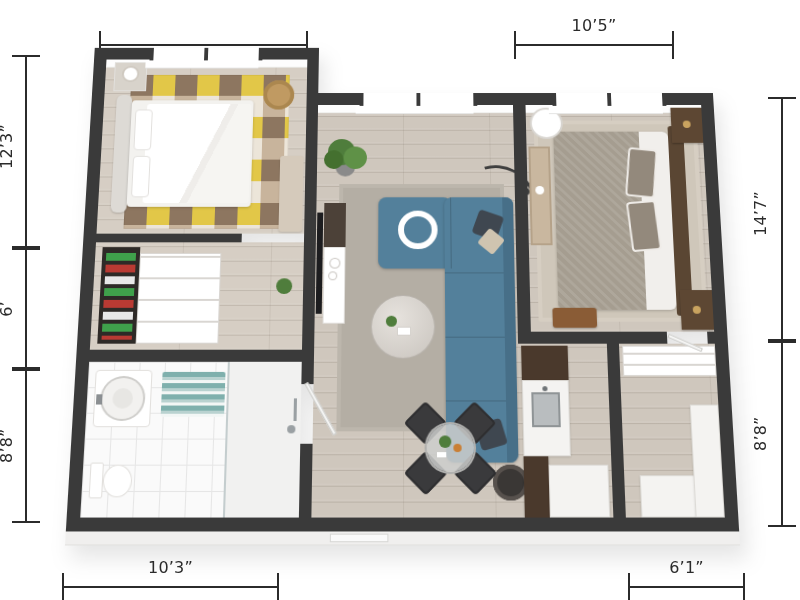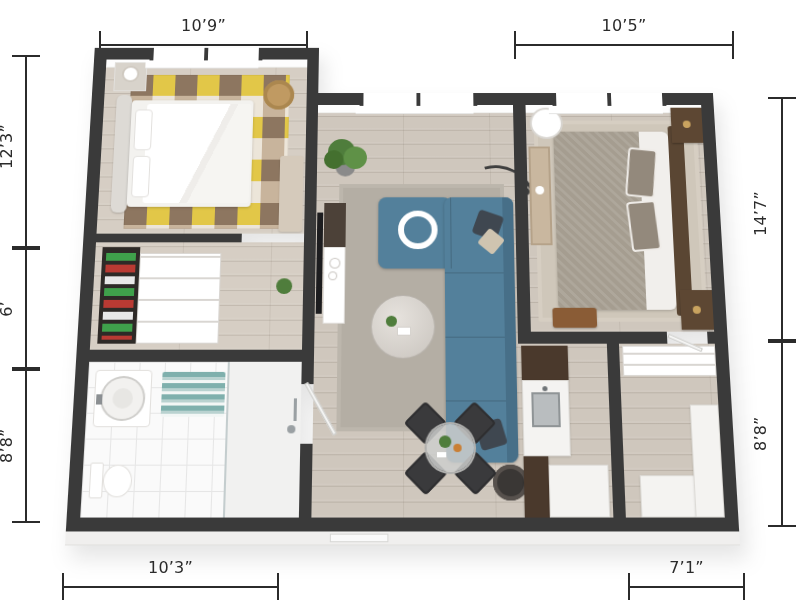--- a/index.html
+++ b/index.html
@@ -51,26 +51,25 @@
   .chair{position:absolute;width:30px;height:30px;background:var(--chair-dark,#3a3a3c);border-radius:4px;box-shadow:0 0 0 2px #2e2e30 inset;}
   .shadowed{box-shadow:0 1px 3px rgba(0,0,0,.2);}
   .doorleaf{position:absolute;background:#f7f7f6;border:1px solid #c9c9c6;box-sizing:border-box;}
 </style>
 </head>
 <body>
 
 <div class="stage">
 
   <div class="dimh" style="left:99px;top:10px;width:209px">
-    <span class="dlbl">10’9”</span>
-    <i class="dline"></i>
-    <i class="tick tl"></i>
-    <i class="tick tr"></i>
-  </div>
-  <div class="dimh" style="left:514px;top:10px;width:220px">
+    <i class="dline"></i>
+    <i class="tick tl"></i>
+    <i class="tick tr"></i>
+  </div>
+  <div class="dimh" style="left:514px;top:10px;width:160px">
     <span class="dlbl">10’5”</span>
     <i class="dline"></i>
     <i class="tick tl"></i>
     <i class="tick tr"></i>
   </div>
   <div class="dimv l" style="left:2px;top:55px;height:193px">
     <span class="dlbl">12’3”</span>
     <i class="dline"></i>
     <i class="tick tt"></i>
     <i class="tick tb"></i>
@@ -99,21 +98,21 @@
     <i class="tick tt"></i>
     <i class="tick tb"></i>
   </div>
   <div class="dimh" style="left:62px;top:552px;width:217px">
     <span class="dlbl">10’3”</span>
     <i class="dline"></i>
     <i class="tick tl"></i>
     <i class="tick tr"></i>
   </div>
   <div class="dimh" style="left:628px;top:552px;width:117px">
-    <span class="dlbl">7’1”</span>
+    <span class="dlbl">6’1”</span>
     <i class="dline"></i>
     <i class="tick tl"></i>
     <i class="tick tr"></i>
   </div>
 
   <div class="plan">
 
     <div class="wood light" style="left:13px;top:20px;width:210px;height:180px"></div>
     <div class="wood light" style="left:13px;top:209px;width:210px;height:109px"></div>
     <div class="tile" style="left:13px;top:330px;width:210px;height:150px"></div>

